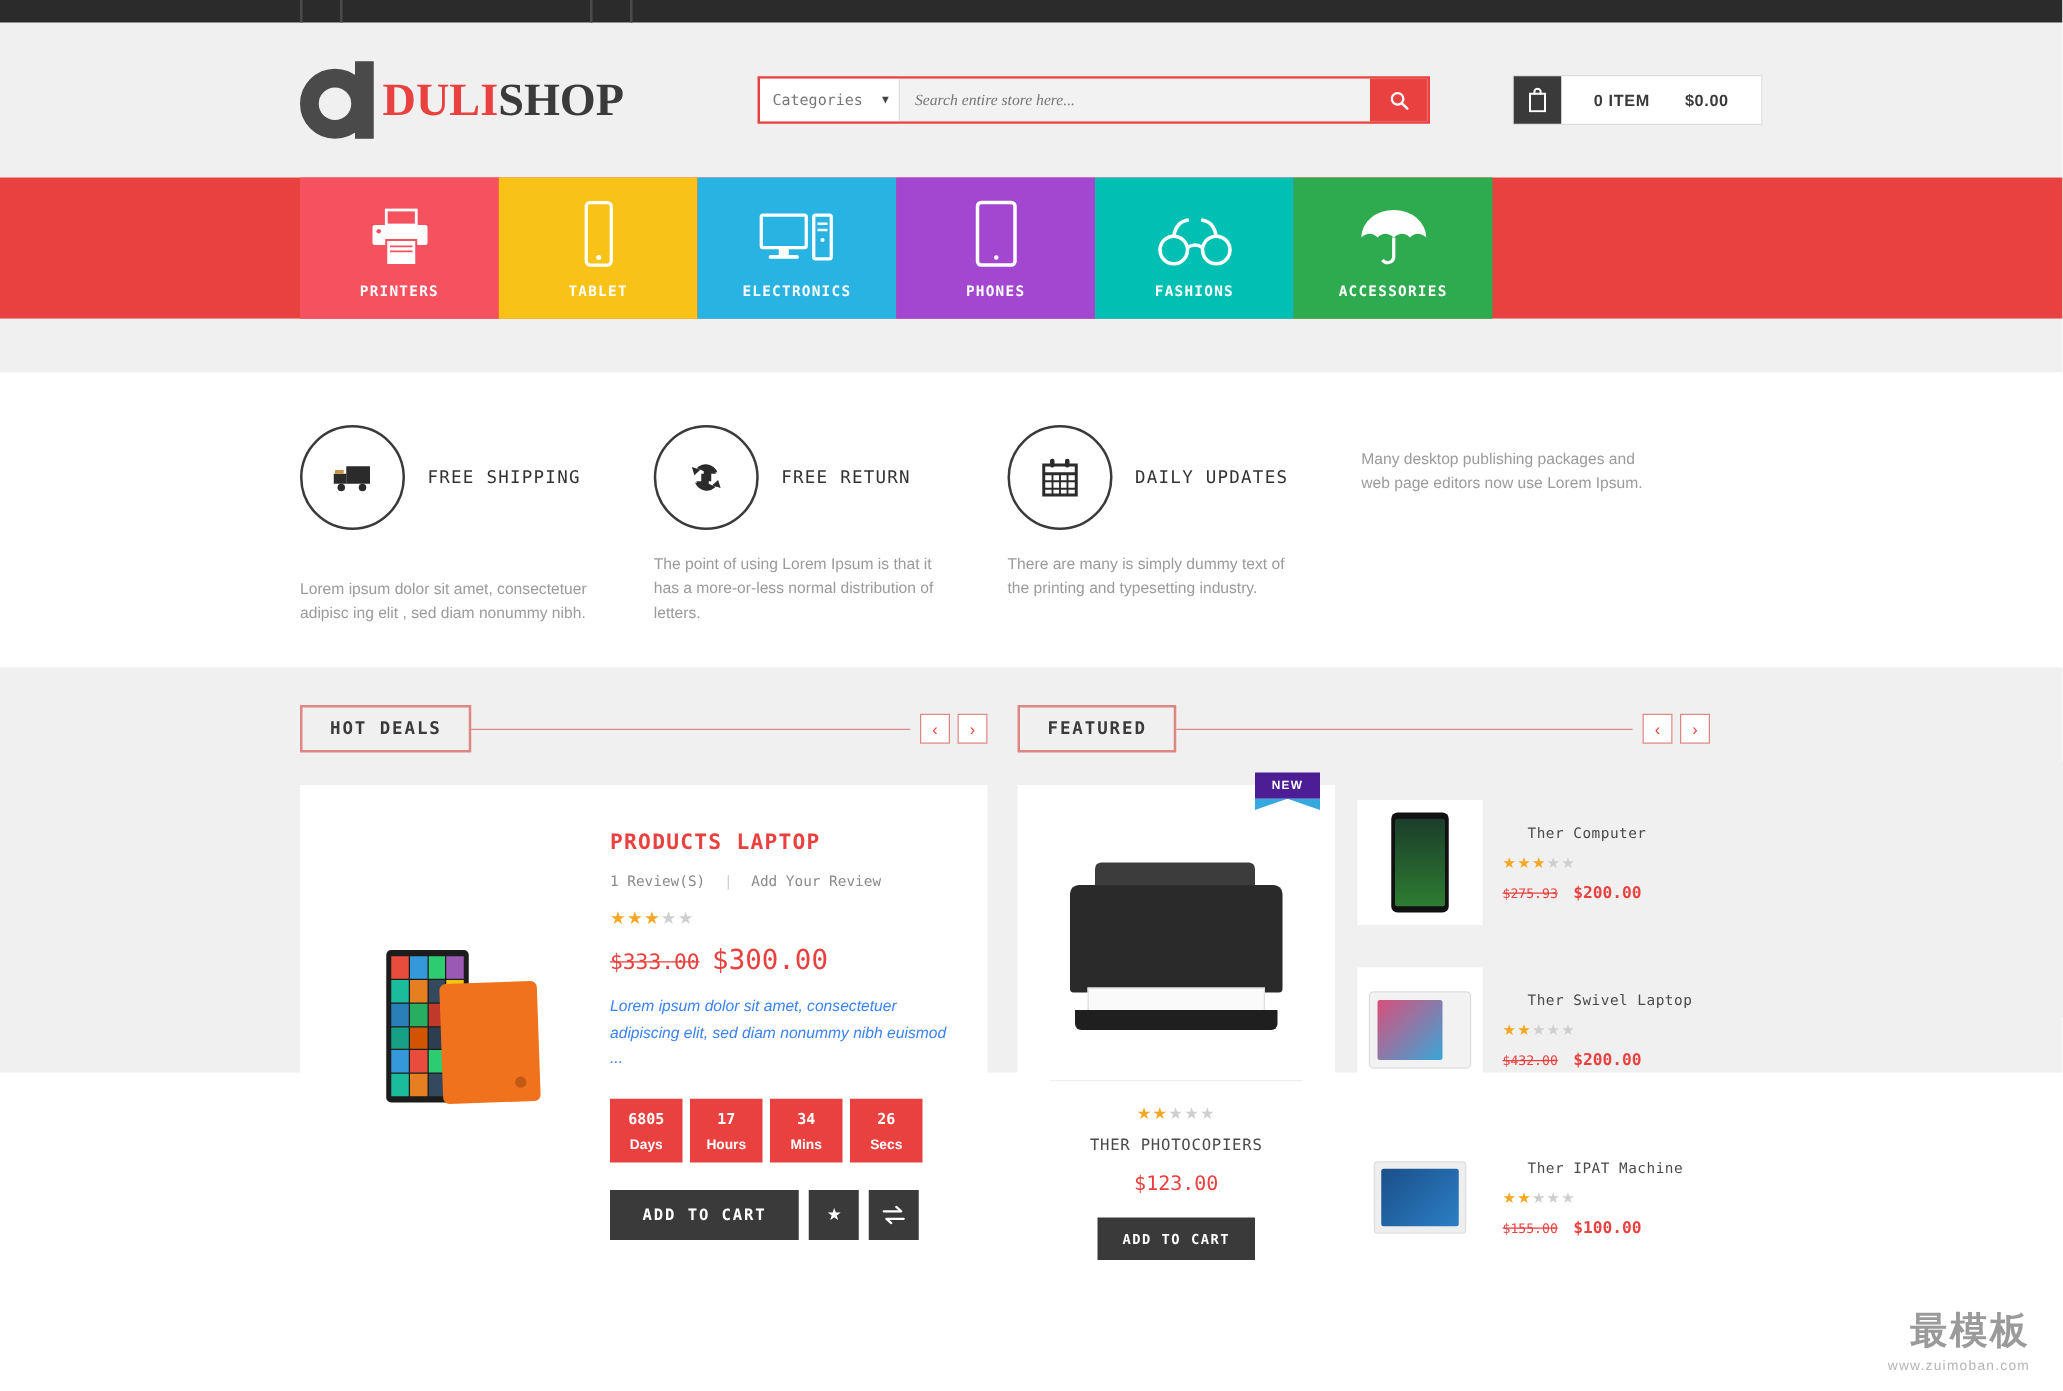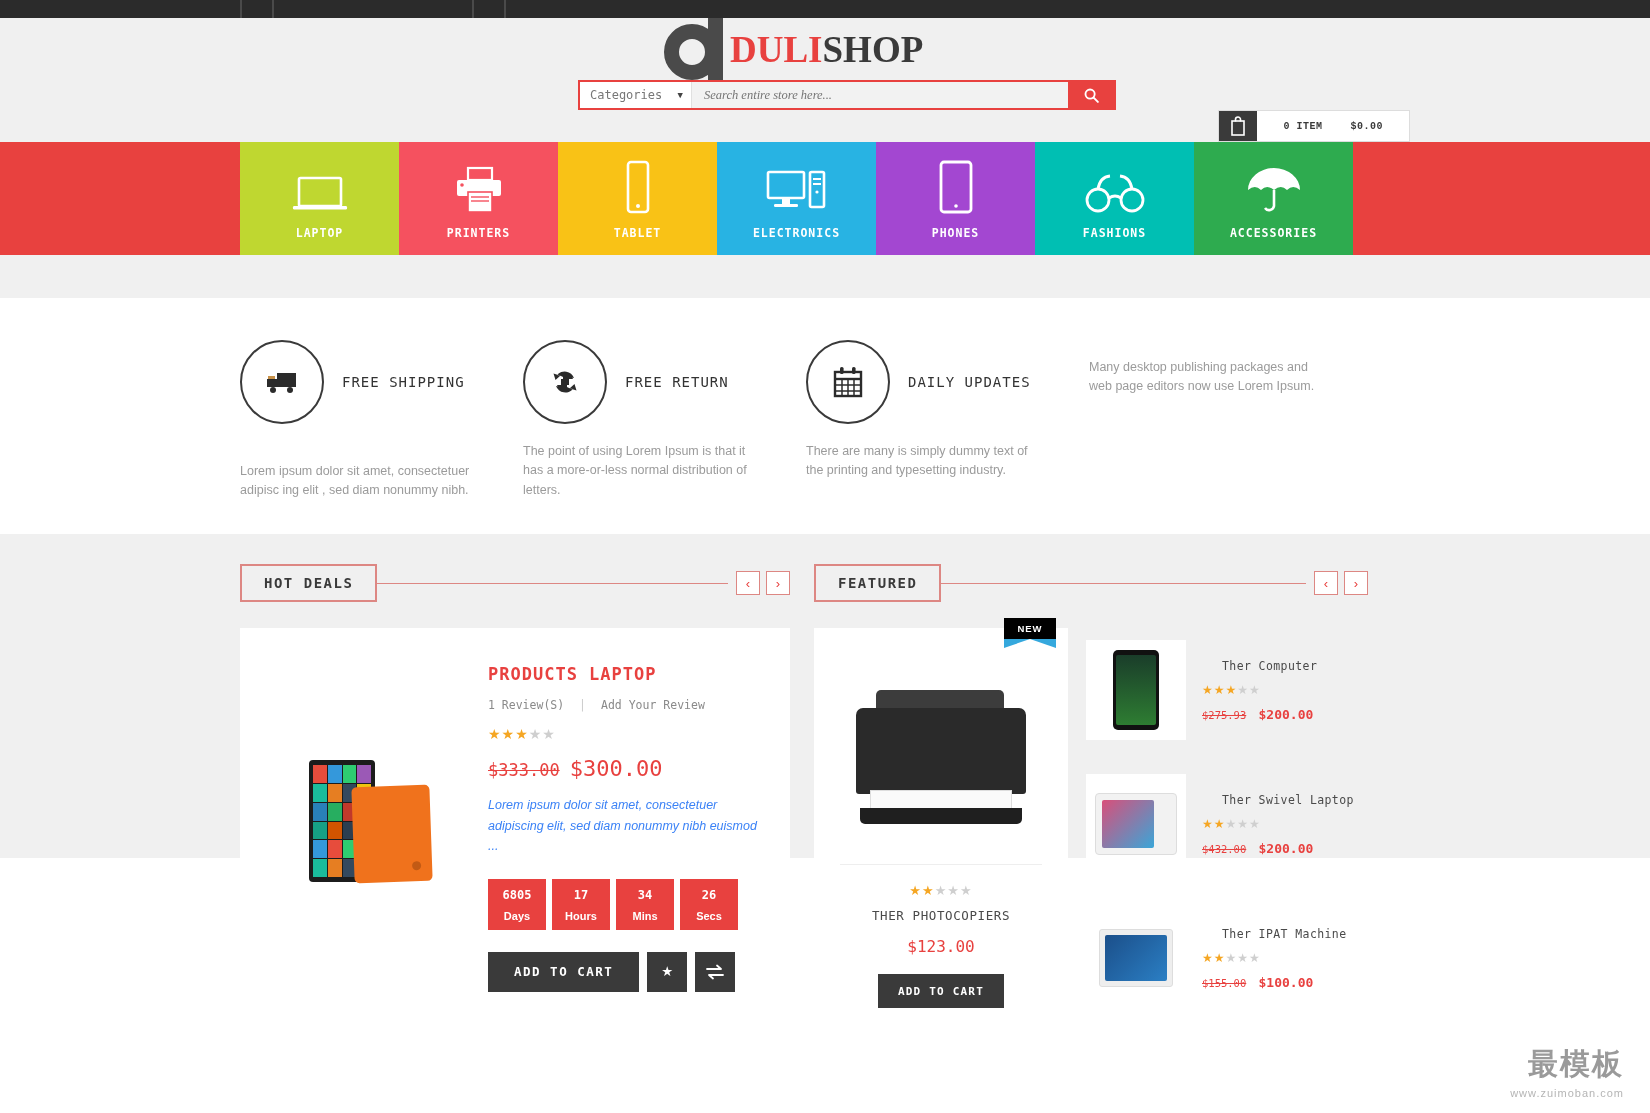--- a/index.html
+++ b/index.html
@@ -10,21 +10,21 @@
     overflow: hidden;
     position: relative;
   }
   .topbar { height: 18px; background: #2b2b2b; position: relative; }
   .topbar .tb-notch { position: absolute; top: 0; width: 34px; height: 18px;
     border-left: 2px solid #4a4a4a; border-right: 2px solid #4a4a4a; }
   .tb-n1 { left: 240px; } .tb-n2 { left: 472px; }
 
   .header {
     height: 124px; background: #f0f0f0;
-    display: flex; align-items: center; padding: 0 240px; flex-direction: column;
+    display: flex; align-items: center; padding: 0 240px;
   }
   .logo-wrap { display: flex; align-items: center; width: 322px; }
   .logo-mark {
     width: 62px; height: 62px; position: relative; margin-right: 4px;
   }
   .logo-mark .ring {
     position: absolute; left: 0; top: 6px; width: 56px; height: 56px;
     border-radius: 50%; border: 15px solid #4a4a4a;
   }
   .logo-mark .stem {
@@ -60,21 +60,21 @@
   .cart-box {
     margin-left: auto; display: flex; align-items: stretch;
     height: 40px; border: 1px solid #ddd; background: #fff;
   }
   .cart-icon-box {
     width: 38px; background: #3a3a3a; display: flex;
     align-items: center; justify-content: center;
   }
   .cart-info {
     display: flex; align-items: center; gap: 28px; padding: 0 26px;
-    font-family: Liberation Mono, monospace; font-size: 10px;
+    font-family: Liberation Sans, sans-serif; font-size: 13px;
     font-weight: bold; color: #3a3a3a; letter-spacing: 0.5px;
   }
 
   .catnav { height: 113px; background: #e8413f; display: flex; padding-left: 240px; }
   .cat-tile {
     width: 159px; display: flex; flex-direction: column;
     align-items: center; justify-content: center; cursor: pointer;
   }
   .cat-tile .ci { height: 56px; display: flex; align-items: flex-end; }
   .cat-tile .cl {
@@ -190,21 +190,21 @@
     align-items: center; justify-content: center;
   }
 
   .featured-row { display: flex; gap: 18px; margin-top: 24px; }
   .feat-card {
     width: 254px; background: #fff; position: relative;
     padding: 22px 16px 22px 16px; text-align: center; height: 394px;
   }
   .ribbon {
     position: absolute; right: 12px; top: -10px; width: 52px;
-    background: #000000; color: #fff; text-align: center;
+    background: #4c1d95; color: #fff; text-align: center;
     font-size: 9.5px; font-weight: bold; letter-spacing: 1px; padding: 5px 0;
   }
   .ribbon::after {
     content: ""; position: absolute; left: 0; bottom: -9px;
     border-left: 26px solid #35a8dd; border-right: 26px solid #35a8dd;
     border-bottom: 9px solid transparent;
   }
   .printer { width: 190px; height: 148px; margin: 40px auto 0 auto; position: relative; }
   .pr-body { position: absolute; left: 10px; top: 18px; width: 170px; height: 86px;
     background: #2a2a2a; border-radius: 7px 7px 3px 3px; }
@@ -304,29 +304,20 @@
       </svg>
     </div>
     <div class="cart-info">
       <span>0 ITEM</span>
       <span>$0.00</span>
     </div>
   </div>
 </div>
 
 <div class="catnav">
-  <div class="cat-tile" style="background:#bfd730">
-    <div class="ci">
-      <svg width="58" height="40" viewBox="0 0 58 40">
-        <rect x="8" y="4" width="42" height="28" rx="1.5" fill="none" stroke="#fff" stroke-width="2.6"></rect>
-        <rect x="2" y="32" width="54" height="3.4" rx="1.2" fill="#fff"></rect>
-      </svg>
-    </div>
-    <div class="cl">LAPTOP</div>
-  </div>
   <div class="cat-tile" style="background:#f5515f">
     <div class="ci">
       <svg width="54" height="48" viewBox="0 0 54 48">
         <rect x="16" y="2" width="24" height="12" fill="none" stroke="#fff" stroke-width="2.2"></rect>
         <rect x="5" y="14" width="44" height="16" rx="2" fill="#fff"></rect>
         <rect x="16" y="26" width="24" height="20" fill="#fff" stroke="#f5515f" stroke-width="1.6"></rect>
         <line x1="19" y1="31" x2="37" y2="31" stroke="#f5515f" stroke-width="1.4"></line>
         <line x1="19" y1="35" x2="37" y2="35" stroke="#f5515f" stroke-width="1.4"></line>
         <circle cx="10" cy="19" r="1.8" fill="#f5515f"></circle>
       </svg>

